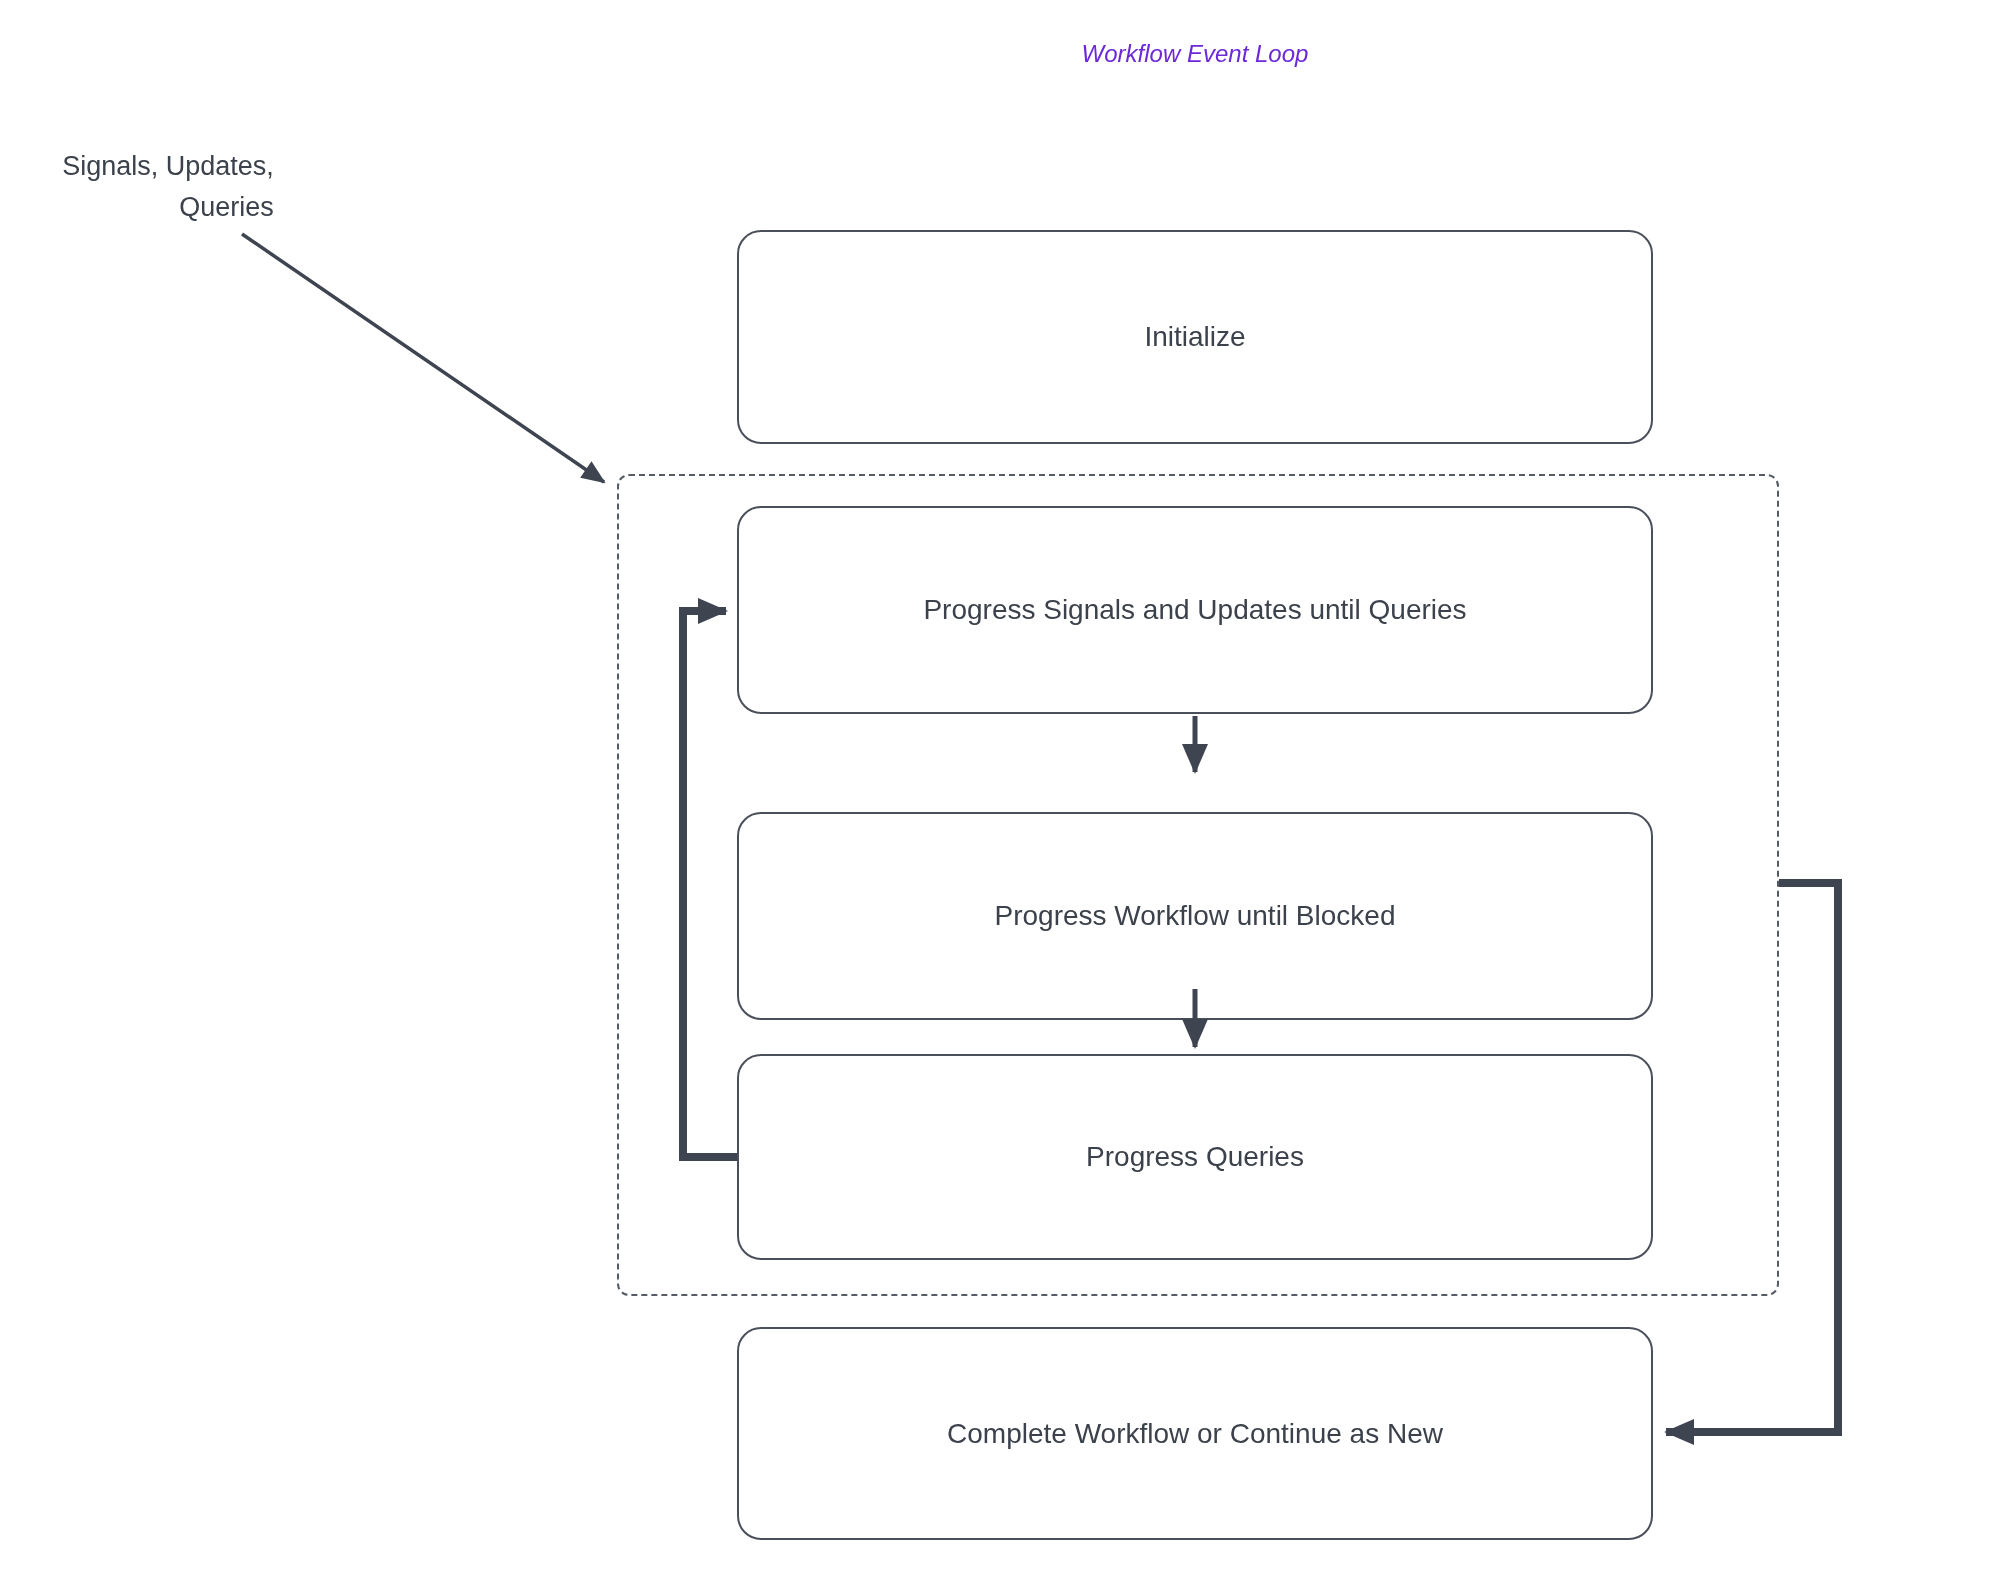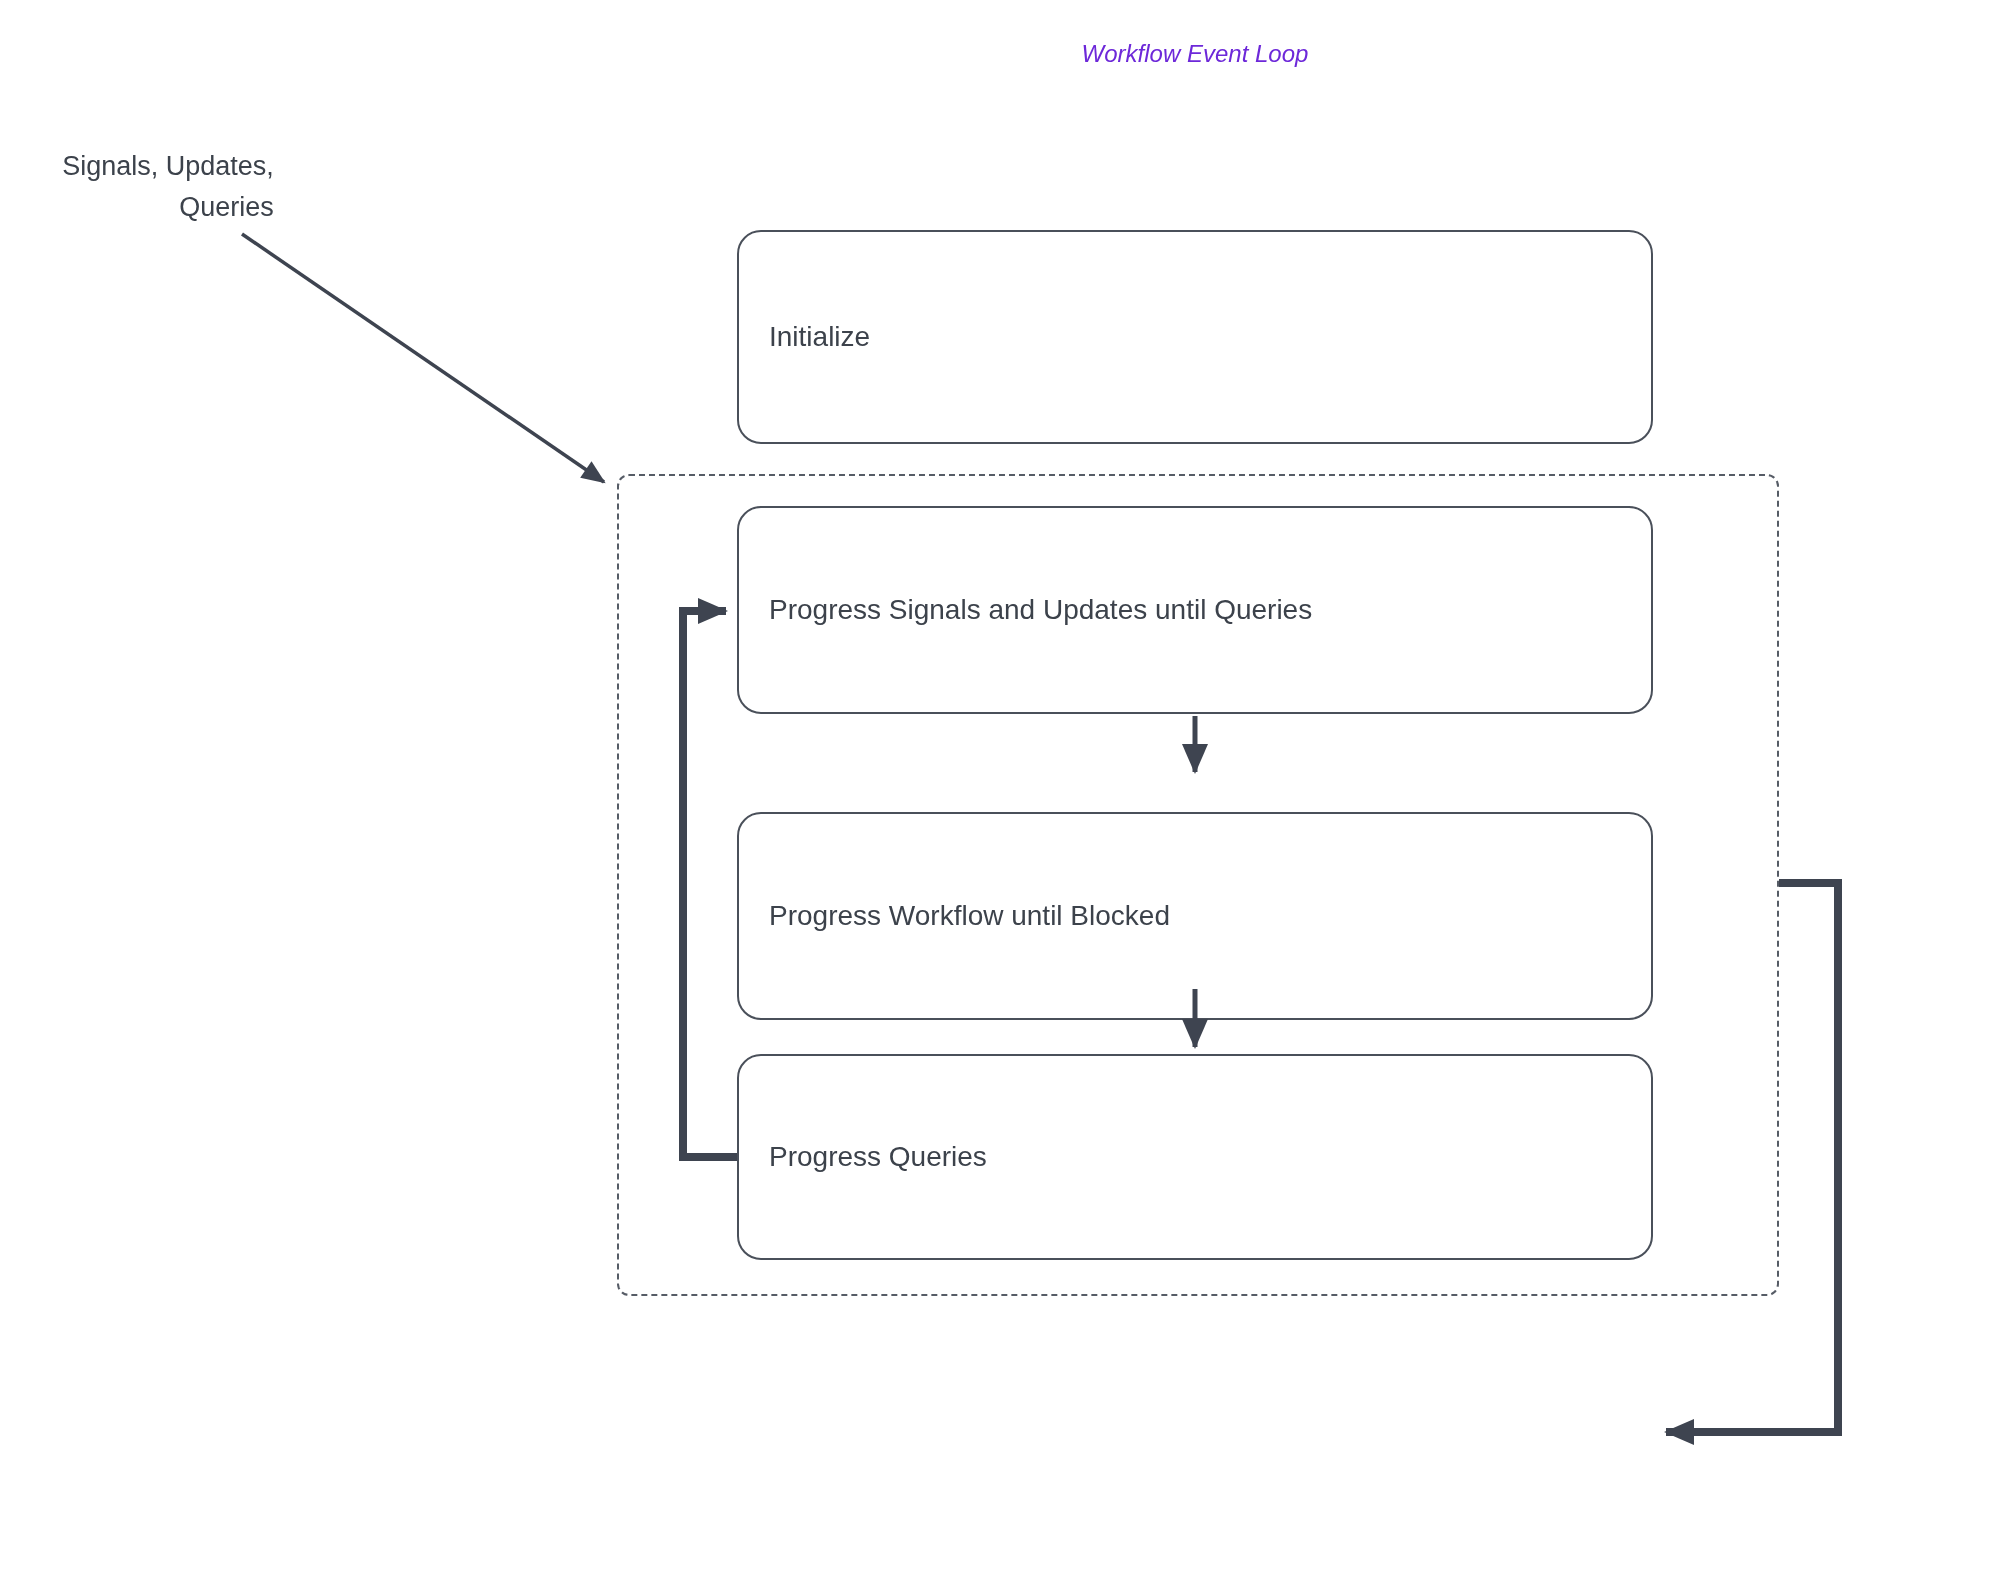--- a/index.html
+++ b/index.html
@@ -53,21 +53,21 @@
   }
   .node {
     position: absolute;
     left: 737px;
     width: 916px;
     border: 2px solid var(--border, #4a505a);
     border-radius: 24px;
     background: #ffffff;
     display: flex;
     align-items: center;
-    justify-content: flex-start;
+    justify-content: center;
     text-align: center;
     font-size: 28px;
     color: var(--text, #3c424b);
     box-sizing: border-box;
     z-index: 1;
     padding: 0 30px;
   }
   .node-initialize        { top: 230px;  height: 214px; }
   .node-progress-signals  { top: 506px;  height: 208px; }
   .node-progress-workflow { top: 812px;  height: 208px; }
@@ -112,20 +112,23 @@
   </div>
 
   <div class="node node-progress-workflow">
     <span>Progress Workflow until Blocked</span>
   </div>
 
   <div class="node node-execute-queries">
     <span>Progress Queries</span>
   </div>
 
+  <div class="node node-complete">
+    <span>Complete Workflow or Continue as New</span>
+  </div>
 
   <svg class="edges-layer" viewBox="0 0 2006 1576" xmlns="http://www.w3.org/2000/svg">
     <defs>
       <marker id="ah" markerUnits="userSpaceOnUse" markerWidth="34" markerHeight="30" refX="30" refY="15" orient="auto">
         <path class="ah-fill" d="M2,2 L32,15 L2,28 Z"></path>
       </marker>
       <marker id="ah-s" markerUnits="userSpaceOnUse" markerWidth="26" markerHeight="22" refX="23" refY="11" orient="auto">
         <path class="ah-fill" d="M1,1 L25,11 L1,21 Z"></path>
       </marker>
     </defs>

